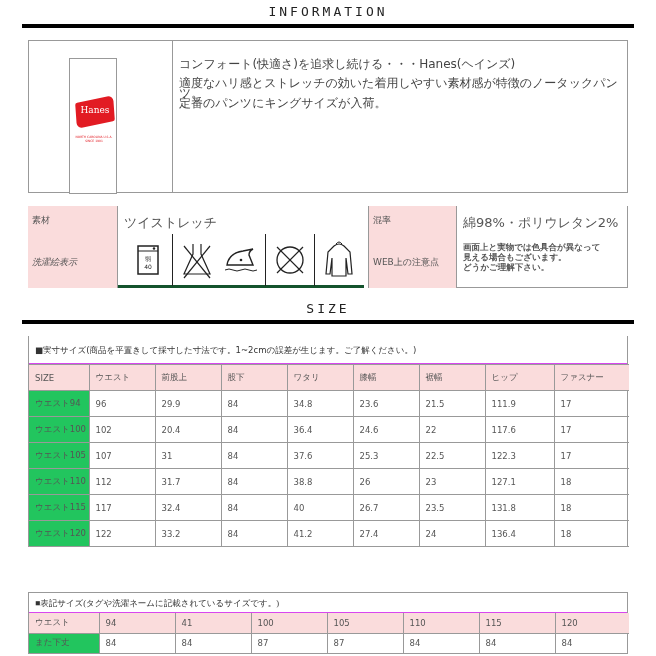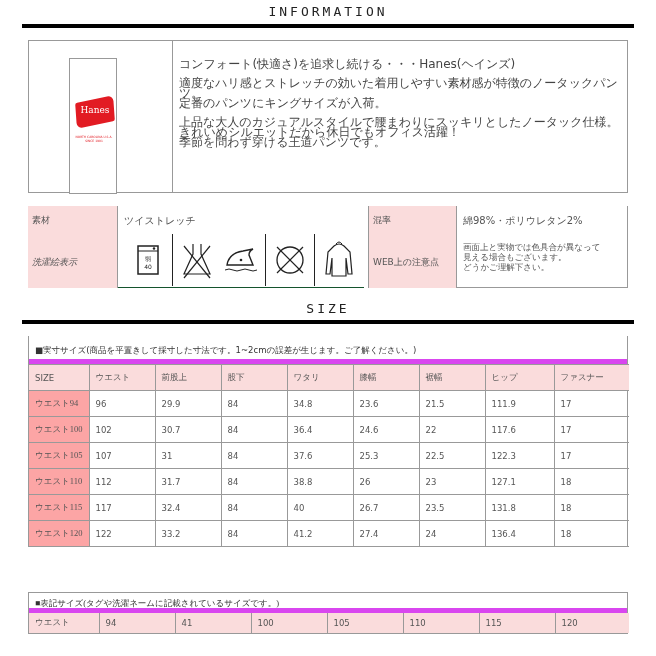--- a/index.html
+++ b/index.html
@@ -34,44 +34,44 @@
   .hanes-sub {
     position: absolute; left: 2px; top: 76px; width: 44px; text-align: center;
     font-size: 3px; color: #e21b23; line-height: 4px;
   }
   .info-text { position: absolute; left: 150px; top: 18px; width: 440px; font-size: 12px; line-height: 10px; color: #444; }
   .info-text p { margin-bottom: 9px; white-space: pre-line; }
 
   
   .mat-left {
     position: absolute; left: 28px; top: 206px; width: 336px; height: 82px;
-    border-bottom: 1px solid #14532d;
+    border-bottom: 3px solid #14532d;
   }
   .mat-label-col { position: absolute; left: 0; top: 0; width: 90px; height: 82px; background: #fadcdc; border-right: 1px solid #999; }
   .mat-label { position: absolute; left: 4px; font-size: 9px; color: #555; }
-  .mat-value { position: absolute; left: 96px; top: 8px; font-size: 10px; color: #555; }
+  .mat-value { position: absolute; left: 96px; top: 8px; font-size: 13px; color: #555; }
   .care-icons { position: absolute; left: 98px; top: 28px; height: 52px; display: flex; align-items: center; }
   .care-icon { width: 44px; height: 48px; display: flex; align-items: center; justify-content: center; }
   .care-sep { width: 1px; height: 52px; background: #222; margin: 0 2px; }
 
   .mat-right {
     position: absolute; left: 368px; top: 206px; width: 260px; height: 82px;
     border-left: 1px solid #999; border-right: 1px solid #999; border-bottom: 1px solid #999;
   }
   .mat-right .mat-label-col { width: 88px; }
   .mat-right .mat-value { left: 94px; }
-  .notice { position: absolute; left: 94px; top: 36px; font-size: 8.5px; line-height: 10px; color: #555; white-space: pre-line; }
+  .notice { position: absolute; left: 94px; top: 36px; font-size: 8.5px; line-height: 10px; color: #555; white-space: pre-line; font-weight: bold; }
 
   
   .size-wrap { position: absolute; left: 28px; top: 336px; width: 600px; border-left: 1px solid #999; border-right: 1px solid #999; }
-  .caption { height: 28px; line-height: 28px; padding-left: 6px; font-size: 8.5px; color: #333; border-bottom: 5px solid #d946ef; }
+  .caption { height: 28px; line-height: 28px; padding-left: 6px; font-size: 8.5px; color: #333; border-bottom: 1px solid #d946ef; }
   table { border-collapse: collapse; width: 100%; table-layout: fixed; }
   td { border: 1px solid #999; height: 26px; padding-left: 6px; font-size: 8.5px; color: #555; }
   tr.head td { background: #fadcdc; }
-  td.rowhead { background: #fca5a5; font-family: Liberation Serif, serif; }
+  td.rowhead { background: #22c55e; }
 
   .size2-wrap { position: absolute; left: 28px; top: 592px; width: 600px; border: 1px solid #999; }
   .size2-wrap .caption { height: 20px; line-height: 20px; font-family: Liberation Serif, serif; }
   .size2-wrap td { height: 20px; }
   .size2-wrap tr:first-child td { border-top: none; }
   .size2-wrap td:first-child { border-left: none; }
   .size2-wrap td:last-child { border-right: none; }
   .size2-wrap tr:last-child td { border-bottom: none; }
   .size-wrap tr td:first-child { border-left: none; }
   .size-wrap tr td:last-child { border-right: none; margin-left: 19px; }
@@ -87,23 +87,20 @@
     <div class="logo-card">
       <div class="hanes-flag"></div>
       <div class="hanes-text">Hanes</div>
       <div class="hanes-sub">NORTH CAROLINA U.S.A. SINCE 1901</div>
     </div>
   </div>
   <div class="info-text">
     <p>コンフォート(快適さ)を追求し続ける・・・Hanes(ヘインズ)</p>
     <p>適度なハリ感とストレッチの効いた着用しやすい素材感が特徴のノータックパンツ。
 定番のパンツにキングサイズが入荷。</p>
-    <p>上品な大人のカジュアルスタイルで腰まわりにスッキリとしたノータック仕様。
-きれいめシルエットだから休日でもオフィス活躍！
-季節を問わず穿ける王道パンツです。</p>
   </div>
 </div>
 
 <div class="mat-left">
   <div class="mat-label-col">
     <div class="mat-label" style="top:8px;">素材</div>
     <div class="mat-label" style="top:50px;font-style:italic;">洗濯絵表示</div>
   </div>
   <div class="mat-value">ツイストレッチ</div>
   <div class="care-icons">
@@ -196,21 +193,21 @@
       <td>84</td>
       <td>34.8</td>
       <td>23.6</td>
       <td>21.5</td>
       <td>111.9</td>
       <td>17</td>
     </tr>
     <tr>
       <td class="rowhead">ウエスト100</td>
       <td>102</td>
-      <td>30.7</td>
+      <td>20.4</td>
       <td>84</td>
       <td>36.4</td>
       <td>24.6</td>
       <td>22</td>
       <td>117.6</td>
       <td>17</td>
     </tr>
     <tr>
       <td class="rowhead">ウエスト105</td>
       <td>107</td>
@@ -276,15 +273,25 @@
         <tr class="head">
       <td>ウエスト</td>
       <td>94</td>
       <td>41</td>
       <td>100</td>
       <td>105</td>
       <td>110</td>
       <td>115</td>
       <td>120</td>
     </tr>
+    <tr>
+      <td class="rowhead">また下丈</td>
+      <td>84</td>
+      <td>84</td>
+      <td>87</td>
+      <td>87</td>
+      <td>84</td>
+      <td>84</td>
+      <td>84</td>
+    </tr>
   </tbody>
     </table>
 </div>
 
 </body></html>

